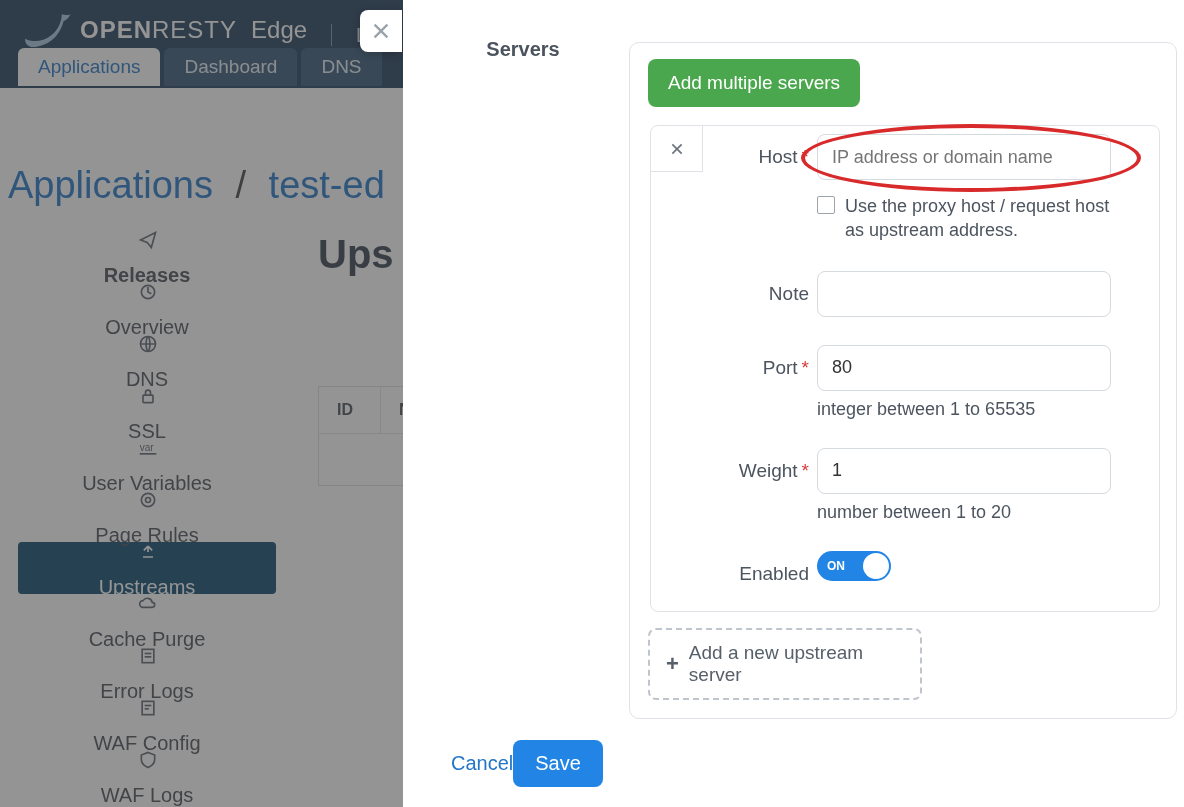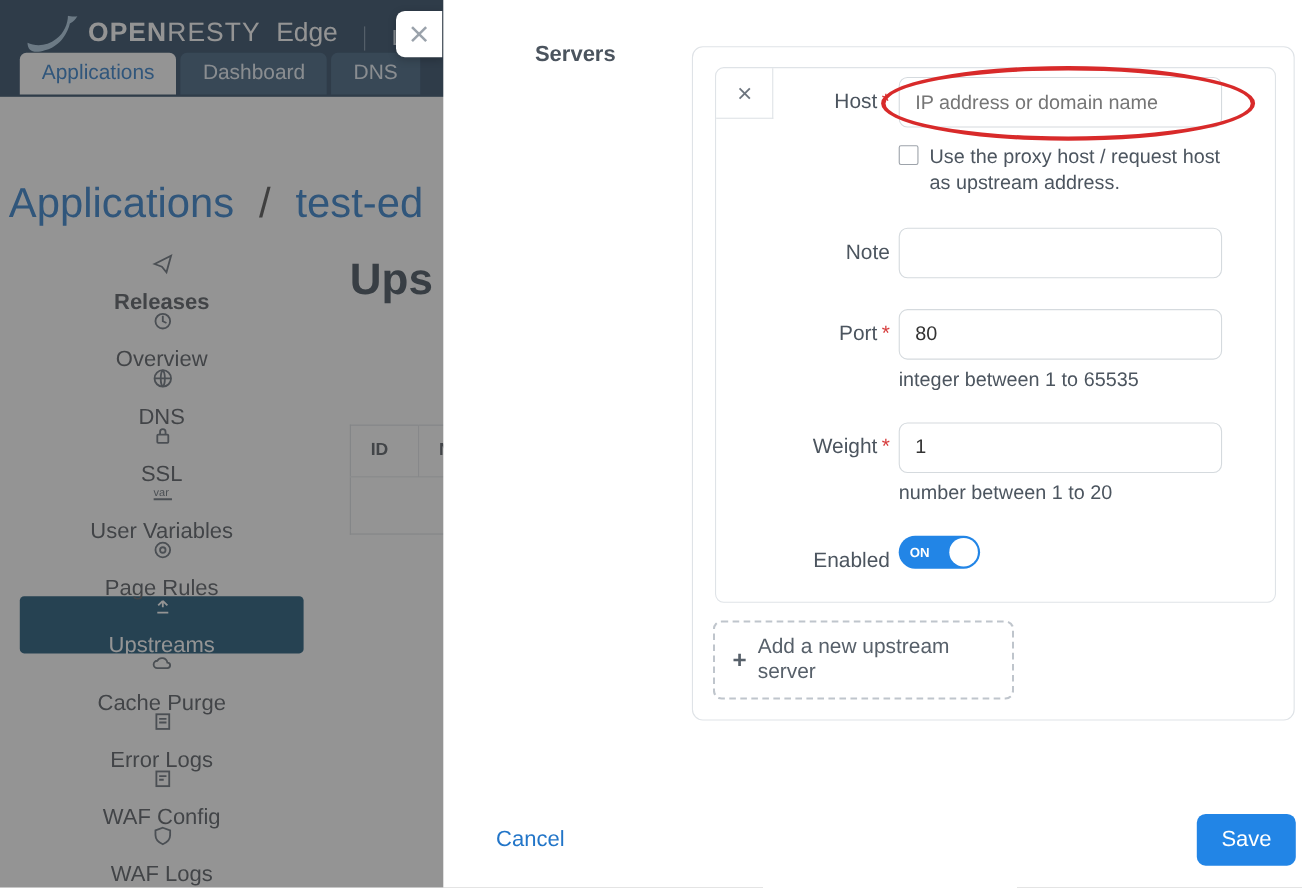--- a/index.html
+++ b/index.html
@@ -75,21 +75,21 @@
 
     .hint { font-size:18px; color:#4c555f; margin-top:8px; }
 
     .toggle { width:74px; height:30px; background:#2285e6; border-radius:15px; position:relative; display:flex; align-items:center; cursor:pointer; }
     .toggle .tlabel { color:#fff; font-size:12px; font-weight:700; margin-left:10px; }
     .toggle .knob { position:absolute; right:2px; top:2px; width:26px; height:26px; border-radius:50%; background:#fff; }
 
     .add-box { margin:16px 0 18px 18px; width:274px; border:2px dashed #bfc5cc; border-radius:8px; padding:12px 16px; display:flex; align-items:center; gap:10px; color:#57606a; font-size:19px; cursor:pointer;}
     .add-box .plus { font-size:22px; font-weight:700; }
 
-    .footer { position:absolute; left:0; right:6px; bottom:12px; height:64px; display:flex; align-items:center; justify-content:space-between; padding:0 0 0 48px; }
+    .footer { position:absolute; left:0; right:6px; bottom:12px; height:64px; display:flex; align-items:center; padding:0 0 0 48px; }
     .btn-cancel { color:#2275c8; font-size:20px; background:none; border:none; cursor:pointer; }
     .btn-save   { background:#2285e6; color:#fff; font-size:20px; padding:12px 22px; border:none; border-radius:8px; cursor:pointer; }
   </style>
 </head>
 <body>
 
 <div class="app">
   <div class="topbar">
     <div class="logo-wrap">
       <svg class="logo-bird" viewBox="0 0 64 64">
@@ -238,20 +238,21 @@
       <line x1="19" y1="5" x2="5" y2="19"></line>
     </svg>
 </div>
 
 <div class="panel">
 
   <div class="sec-label">Servers</div>
 
   <div class="card">
 
+    <button class="btn-multi">Add multiple servers</button>
 
     <div class="srv-box">
       <div class="rm-tab">
         <svg viewBox="0 0 24 24" width="16" height="16">
             <line x1="5" y1="5" x2="19" y2="19"></line>
             <line x1="19" y1="5" x2="5" y2="19"></line>
           </svg>
       </div>
 
       <div class="form-rows">

